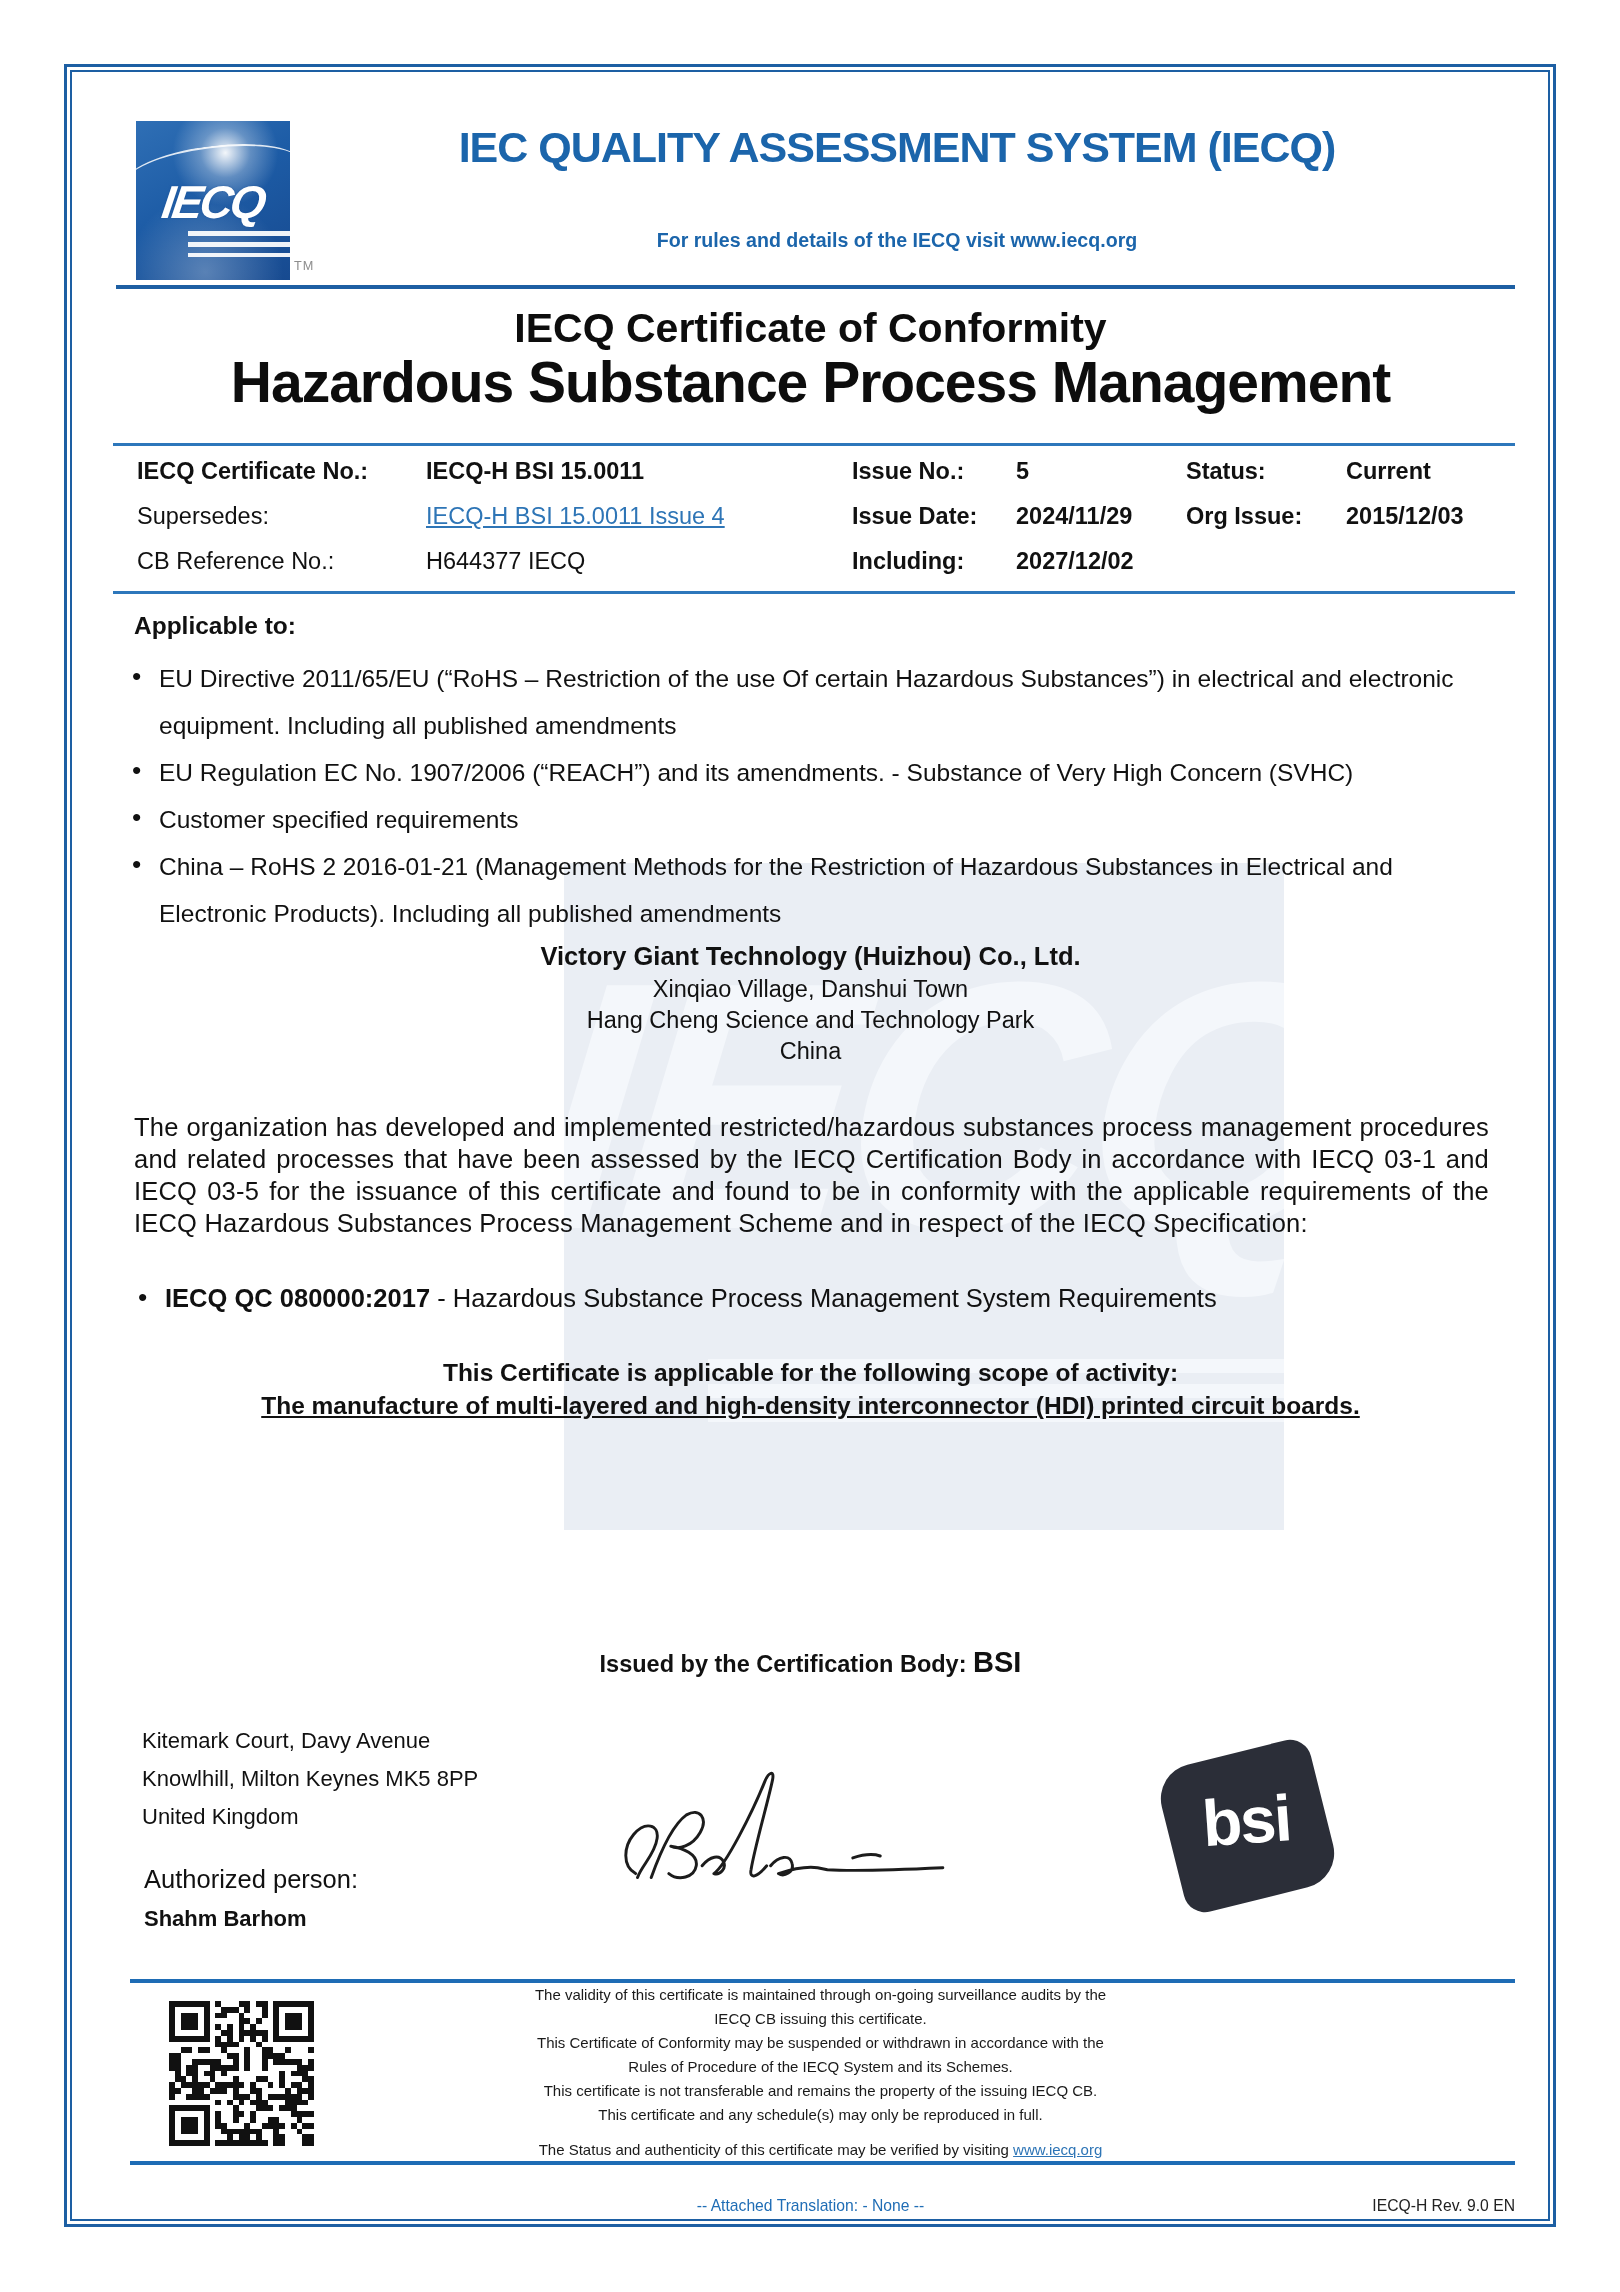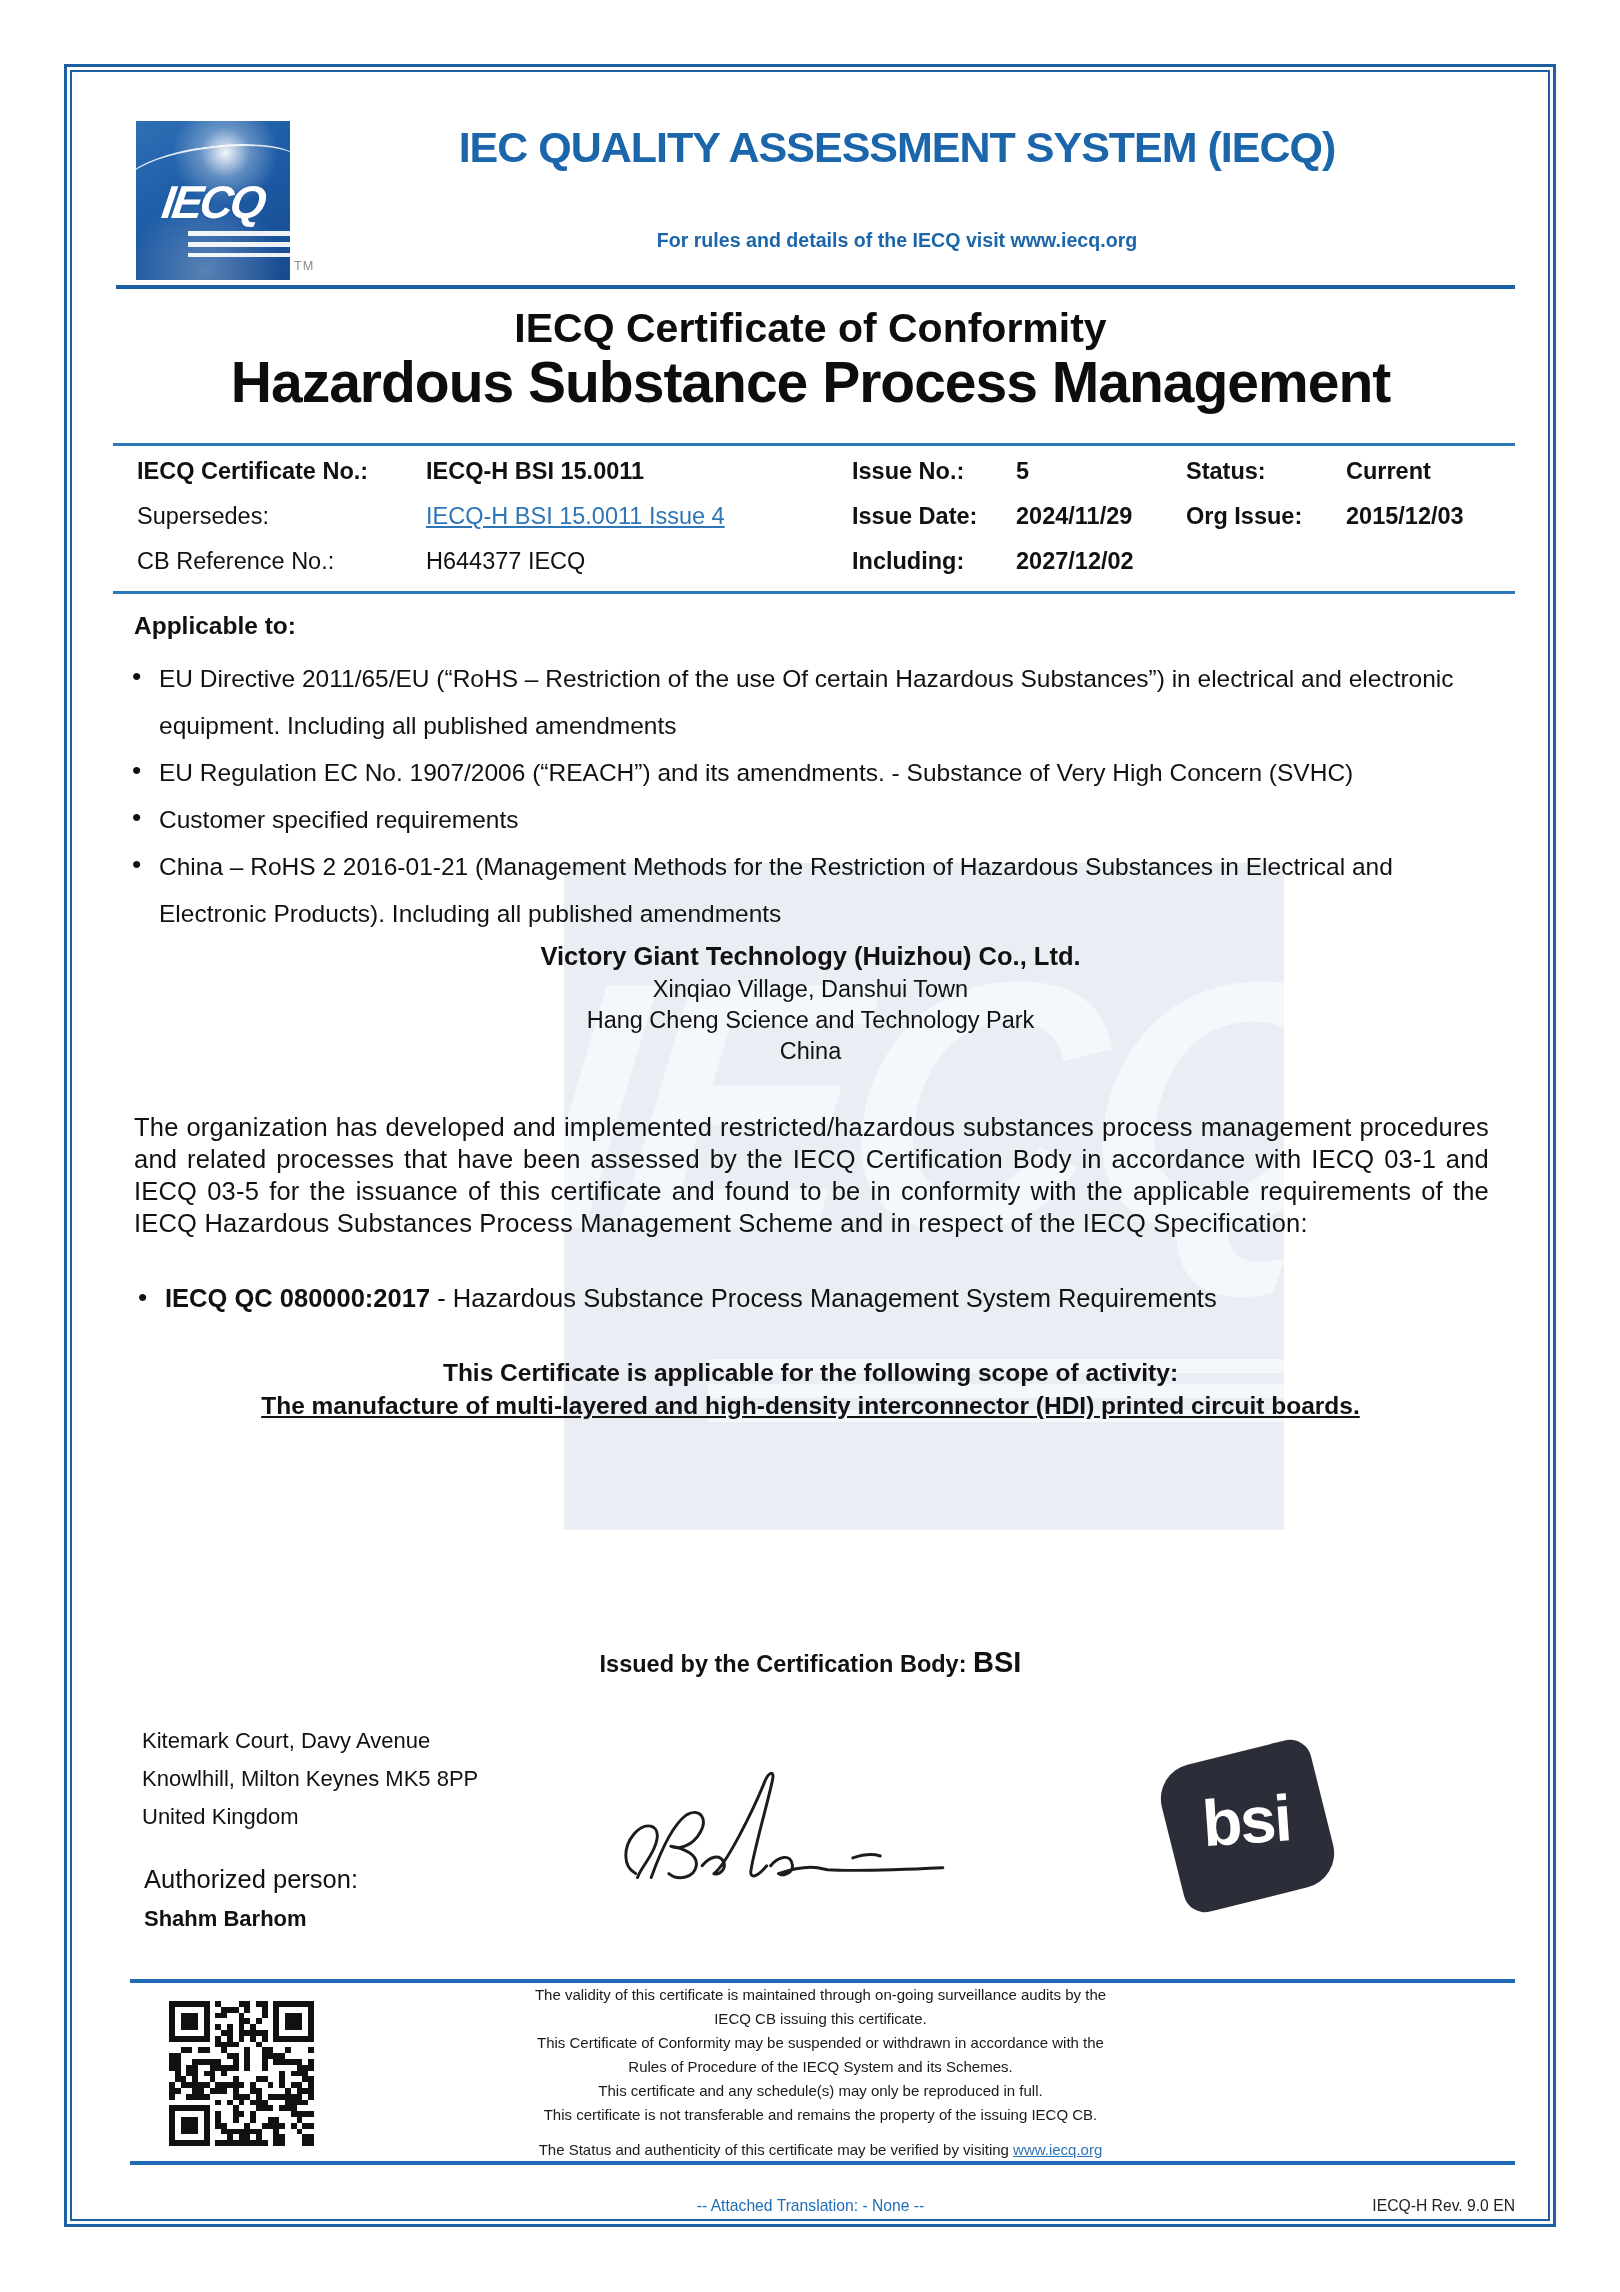--- a/index.html
+++ b/index.html
@@ -544,22 +544,22 @@
         <rect x="114" y="144" width="6" height="6"></rect>
         <rect x="138" y="144" width="6" height="6"></rect>
         <rect x="144" y="144" width="6" height="6"></rect>
       </svg></div>
 
   <div class="abs legal">
     <div>The validity of this certificate is maintained through on-going surveillance audits by the</div>
     <div>IECQ CB issuing this certificate.</div>
     <div>This Certificate of Conformity may be suspended or withdrawn in accordance with the</div>
     <div>Rules of Procedure of the IECQ System and its Schemes.</div>
+    <div>This certificate is not transferable and remains the property of the issuing IECQ CB.</div>
     <div>This certificate and any schedule(s) may only be reproduced in full.</div>
-    <div>This certificate is not transferable and remains the property of the issuing IECQ CB.</div>
     <div class="verify">
       <span>The Status and authenticity of this certificate may be verified by visiting</span>
       <a href="#">www.iecq.org</a>
     </div>
   </div>
 
   <div class="abs footer-translation">-- Attached Translation: - None --</div>
   <div class="abs footer-revision">IECQ-H Rev. 9.0 EN</div>
 
 </div>

